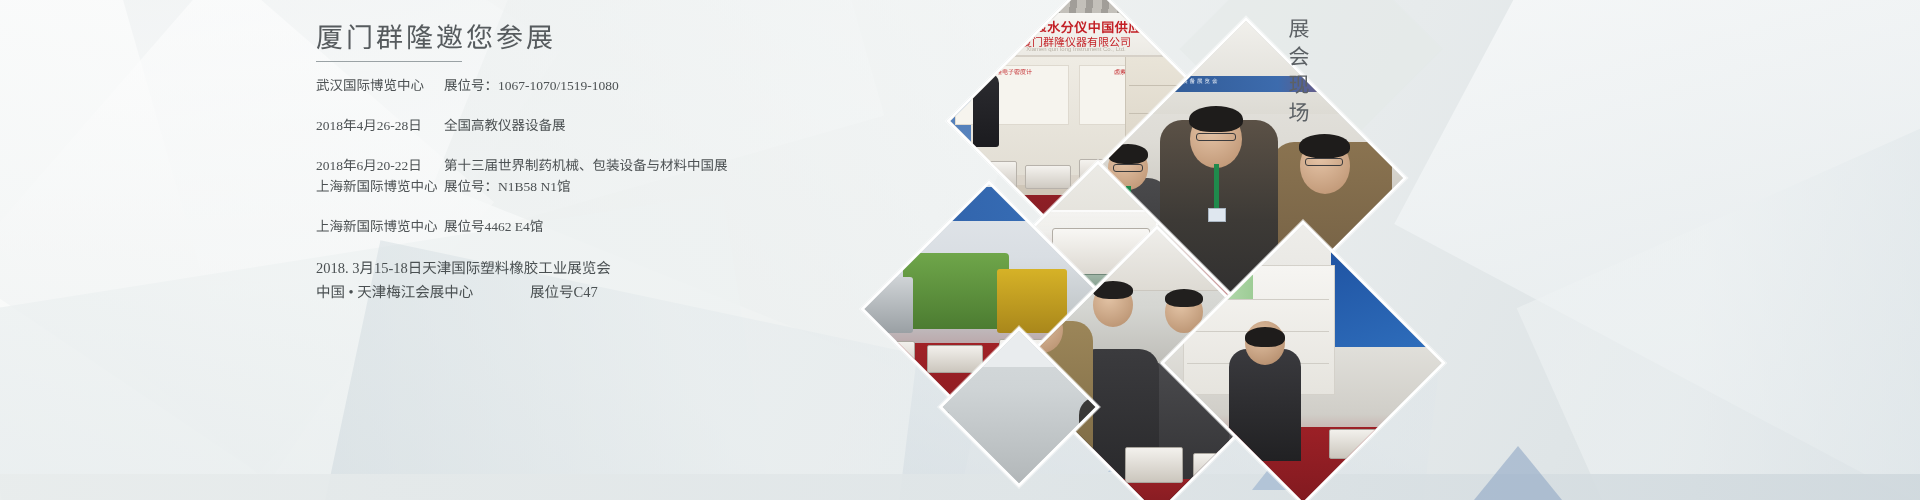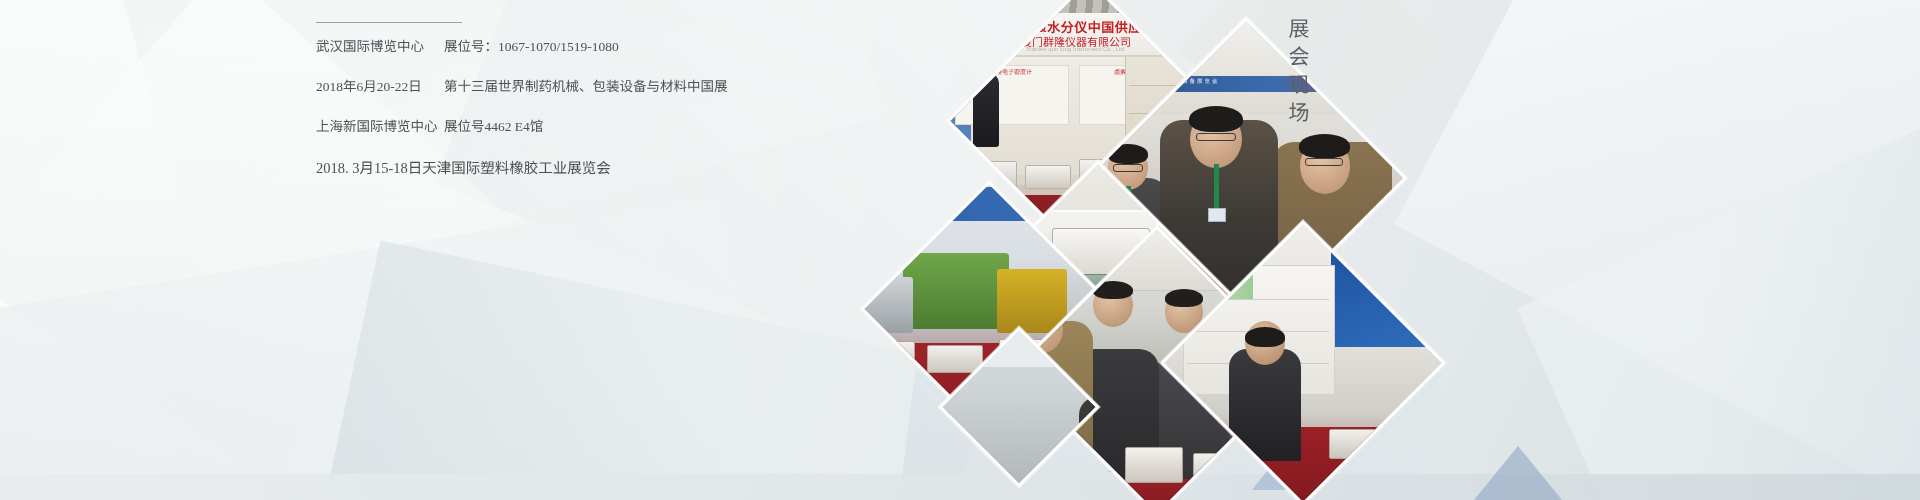--- a/index.html
+++ b/index.html
@@ -270,47 +270,57 @@
   <div class="poly p6"></div>
   <div class="poly p7"></div>
   <div class="poly p8"></div>
   <div class="bottom-band"></div>
   <div class="tri tri-a"></div>
   <div class="tri tri-b"></div>
   <div class="tri tri-c"></div>
 
   <div class="left-col">
 
+    <div class="headline">厦门群隆邀您参展</div>
     <div class="rule"></div>
 
     <div class="event">
       <div class="ev-line line2">
         <span class="c1">武汉国际博览中心</span><span class="c2">展位号：1067-1070/1519-1080</span>
       </div>
     </div>
 
 
     <div class="event">
+      <div class="ev-line line1">
+        <span class="c1">2018年4月26-28日</span><span class="c2">全国高教仪器设备展</span>
+      </div>
     </div>
 
     <div class="event">
       <div class="ev-line line1">
         <span class="c1">2018年6月20-22日</span><span class="c2">第十三届世界制药机械、包装设备与材料中国展</span>
       </div>
+      <div class="ev-line line2">
+        <span class="c1">上海新国际博览中心</span><span class="c2">展位号：N1B58 N1馆</span>
+      </div>
     </div>
 
     <div class="event">
       <div class="ev-line line2">
         <span class="c1">上海新国际博览中心</span><span class="c2">展位号4462 E4馆</span>
       </div>
     </div>
 
     <div class="event last">
       <div class="ev-line line1">
         <span class="c1">2018. 3月15-18日天津国际塑料橡胶工业展览会</span>
+      </div>
+      <div class="ev-line line2">
+        <span class="c1">中国 • 天津梅江会展中心</span><span class="c2">展位号C47</span>
       </div>
     </div>
 
   </div>
 
   <div class="vcap-dia"></div>
 
   <div class="collage">
 
     <div class="dia" style="left:-22px;top:34px;width:196px;height:196px;">

